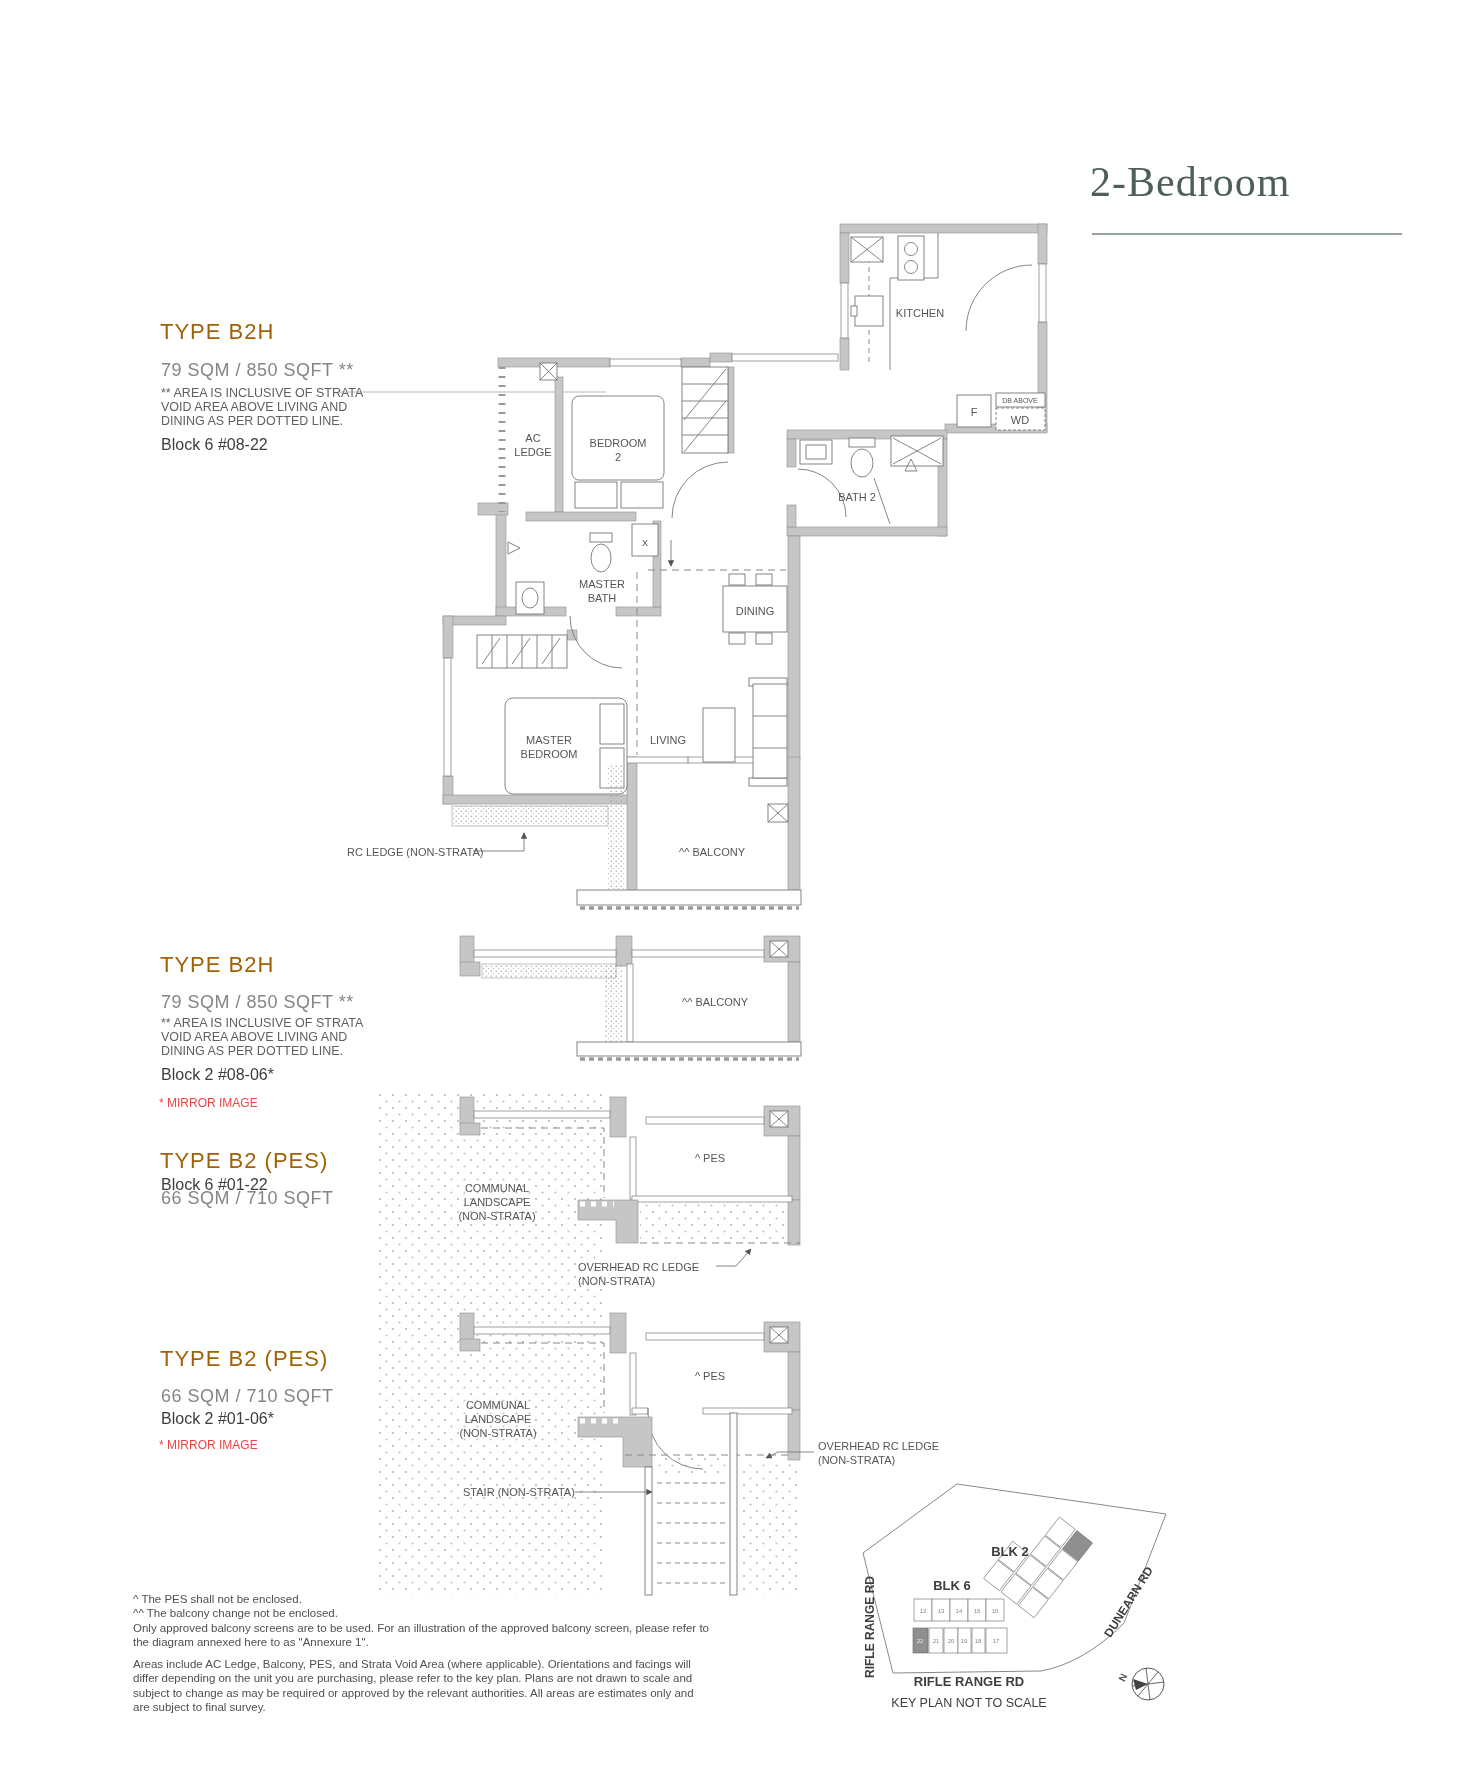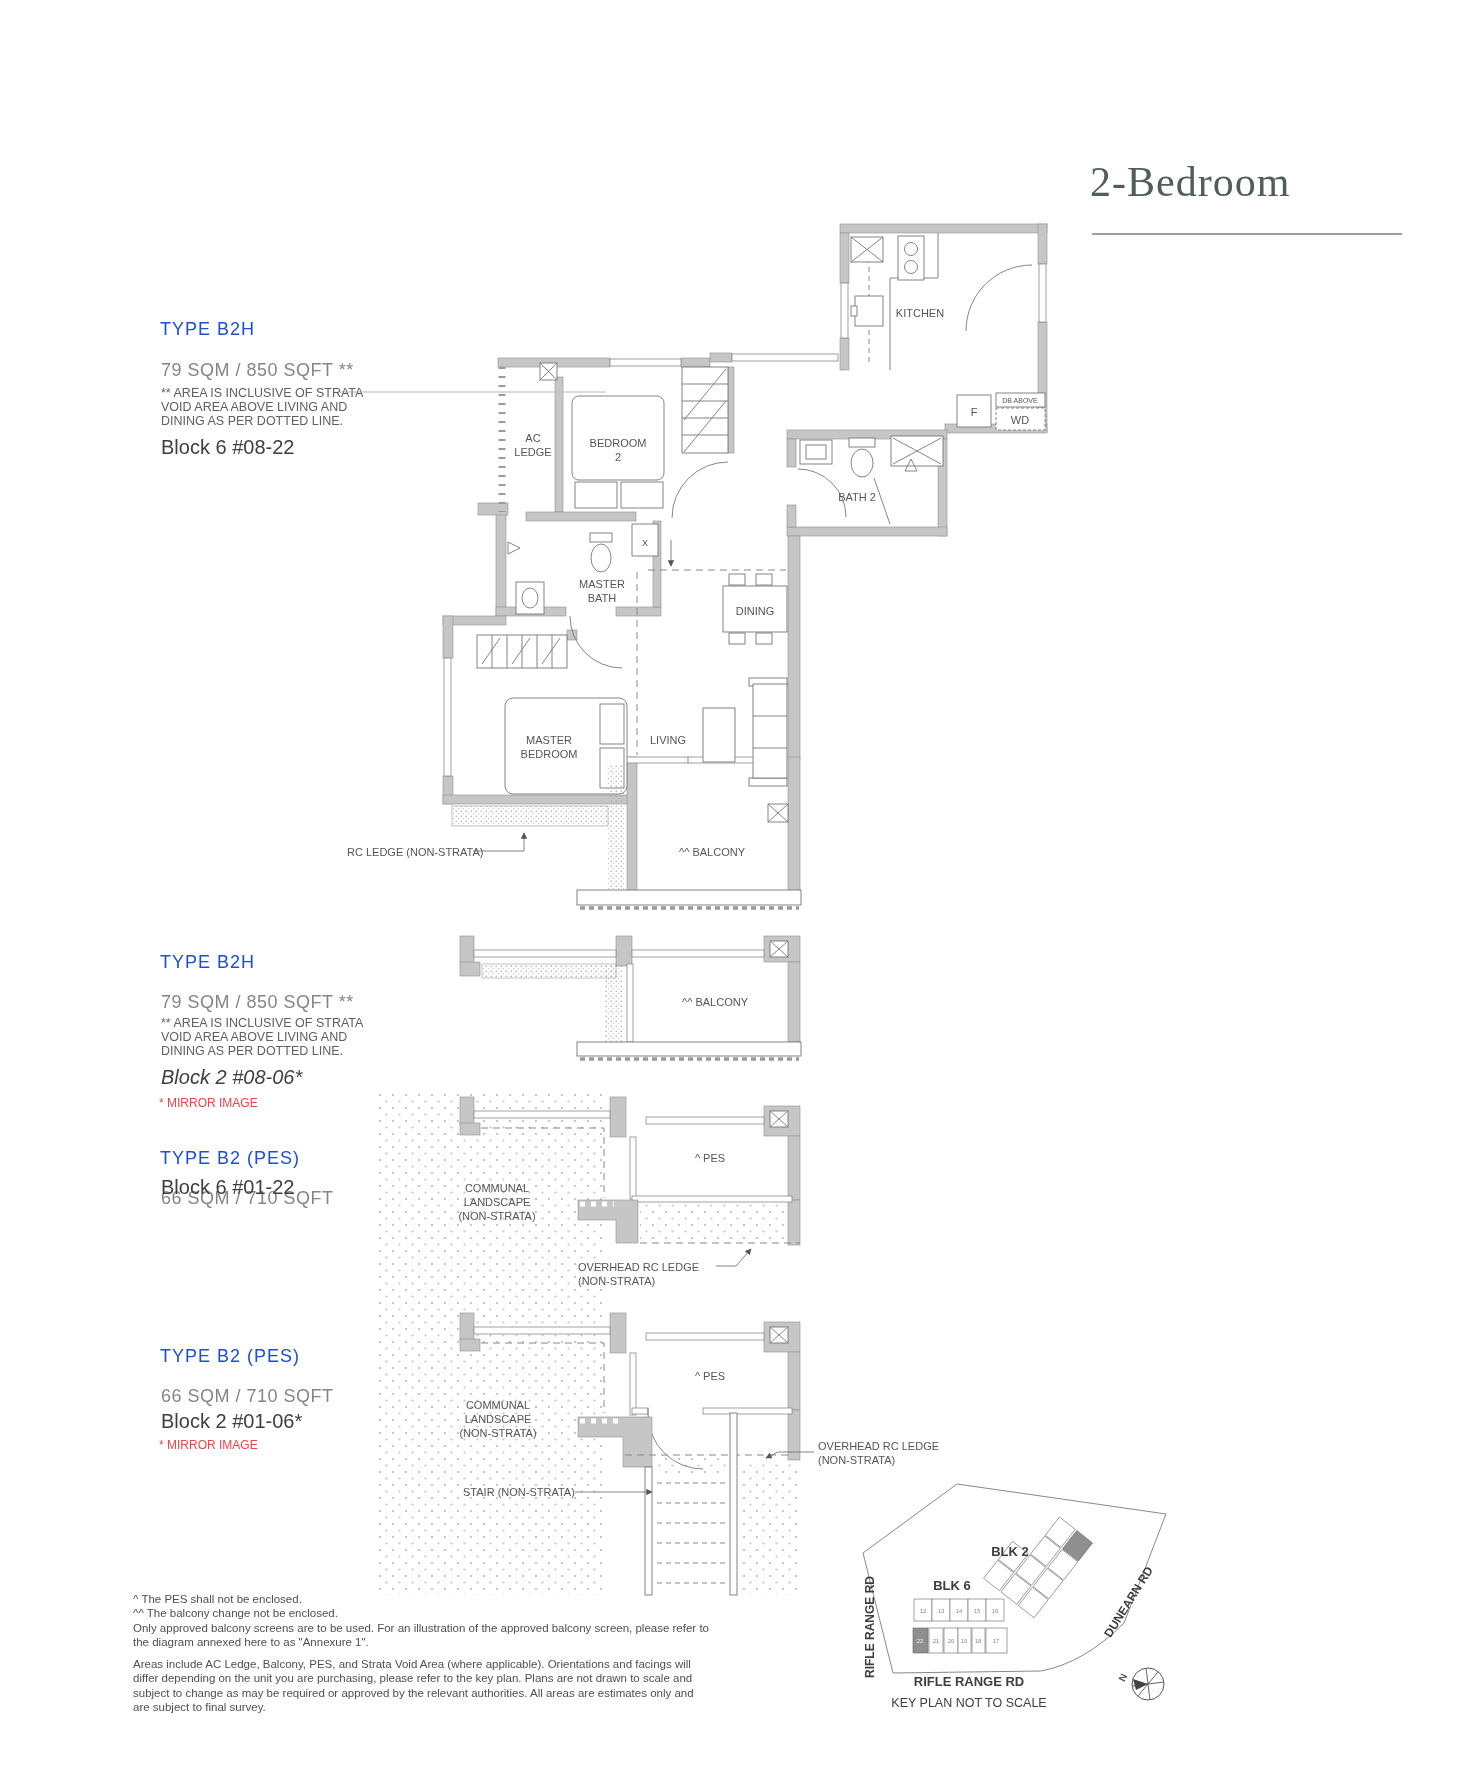--- a/index.html
+++ b/index.html
@@ -1,24 +1,24 @@
 <!DOCTYPE html>
 <html><head>
 <meta charset="utf-8">
 <style>
   html,body{margin:0;padding:0;background:#ffffff;}
   #page{position:relative;width:1478px;height:1772px;background:#fff;overflow:hidden;
         font-family:"Liberation Sans",sans-serif;border-radius:26px;}
   .abs{position:absolute;}
   .title{font-family:"Liberation Serif",serif;font-size:42px;color:#4e5e59;letter-spacing:1px;}
   .rule{background:#98a29c;height:2px;}
-  .type-h{font-size:18px;color:#1d4ed8;letter-spacing:1px;text-align:center;}
+  .type-h{font-size:22px;color:#a16207;letter-spacing:1px;text-align:center;}
   .area-t{font-size:18px;color:#858585;letter-spacing:.5px;}
   .note-t{font-size:12.5px;color:#5f5f5f;line-height:14px;}
-  .block-t{font-size:20px;color:#3e3e3e;}
+  .block-t{font-size:16px;color:#3e3e3e;}
   .mirror-t{font-size:12px;color:#ef4444;}
   .foot{font-size:11.5px;color:#4f4f4f;line-height:14.3px;}
   svg{position:absolute;overflow:visible;}
   svg text{font-family:"Liberation Sans",sans-serif;fill:#555;}
   .w{fill:#c6c6c6;stroke:#8f8f8f;stroke-width:.6;}
   .f{fill:#ffffff;stroke:#777;stroke-width:.9;}
   .ln{stroke:#777;stroke-width:.9;fill:none;}
   .thin{stroke:#999;stroke-width:.7;fill:none;}
   .win{fill:#ffffff;stroke:#8a8a8a;stroke-width:.8;}
   .dash{stroke:#888;stroke-width:1;fill:none;stroke-dasharray:7 5;}
@@ -50,21 +50,21 @@
   </div>
   <div class="abs block-t" style="left:161px;top:436px;">Block 6 #08-22</div>
 
   <div class="abs type-h" style="left:160px;top:952px;">TYPE B2H</div>
   <div class="abs area-t" style="left:161px;top:992px;">79 SQM / 850 SQFT **</div>
   <div class="abs note-t" style="left:161px;top:1016px;">
     <div>** AREA IS INCLUSIVE OF STRATA</div>
     <div>VOID AREA ABOVE LIVING AND</div>
     <div>DINING AS PER DOTTED LINE.</div>
   </div>
-  <div class="abs block-t" style="left:161px;top:1066px;font-style:italic;">Block 2 #08-06*</div>
+  <div class="abs block-t" style="left:161px;top:1066px;">Block 2 #08-06*</div>
   <div class="abs mirror-t" style="left:159px;top:1096px;">* MIRROR IMAGE</div>
 
   <div class="abs type-h" style="left:160px;top:1148px;">TYPE B2 (PES)</div>
   <div class="abs area-t" style="left:161px;top:1188px;">66 SQM / 710 SQFT</div>
   <div class="abs block-t" style="left:161px;top:1176px;text-align:center;">Block 6 #01-22</div>
 
   <div class="abs type-h" style="left:160px;top:1346px;">TYPE B2 (PES)</div>
   <div class="abs area-t" style="left:161px;top:1386px;">66 SQM / 710 SQFT</div>
   <div class="abs block-t" style="left:161px;top:1410px;">Block 2 #01-06*</div>
   <div class="abs mirror-t" style="left:159px;top:1438px;">* MIRROR IMAGE</div>

